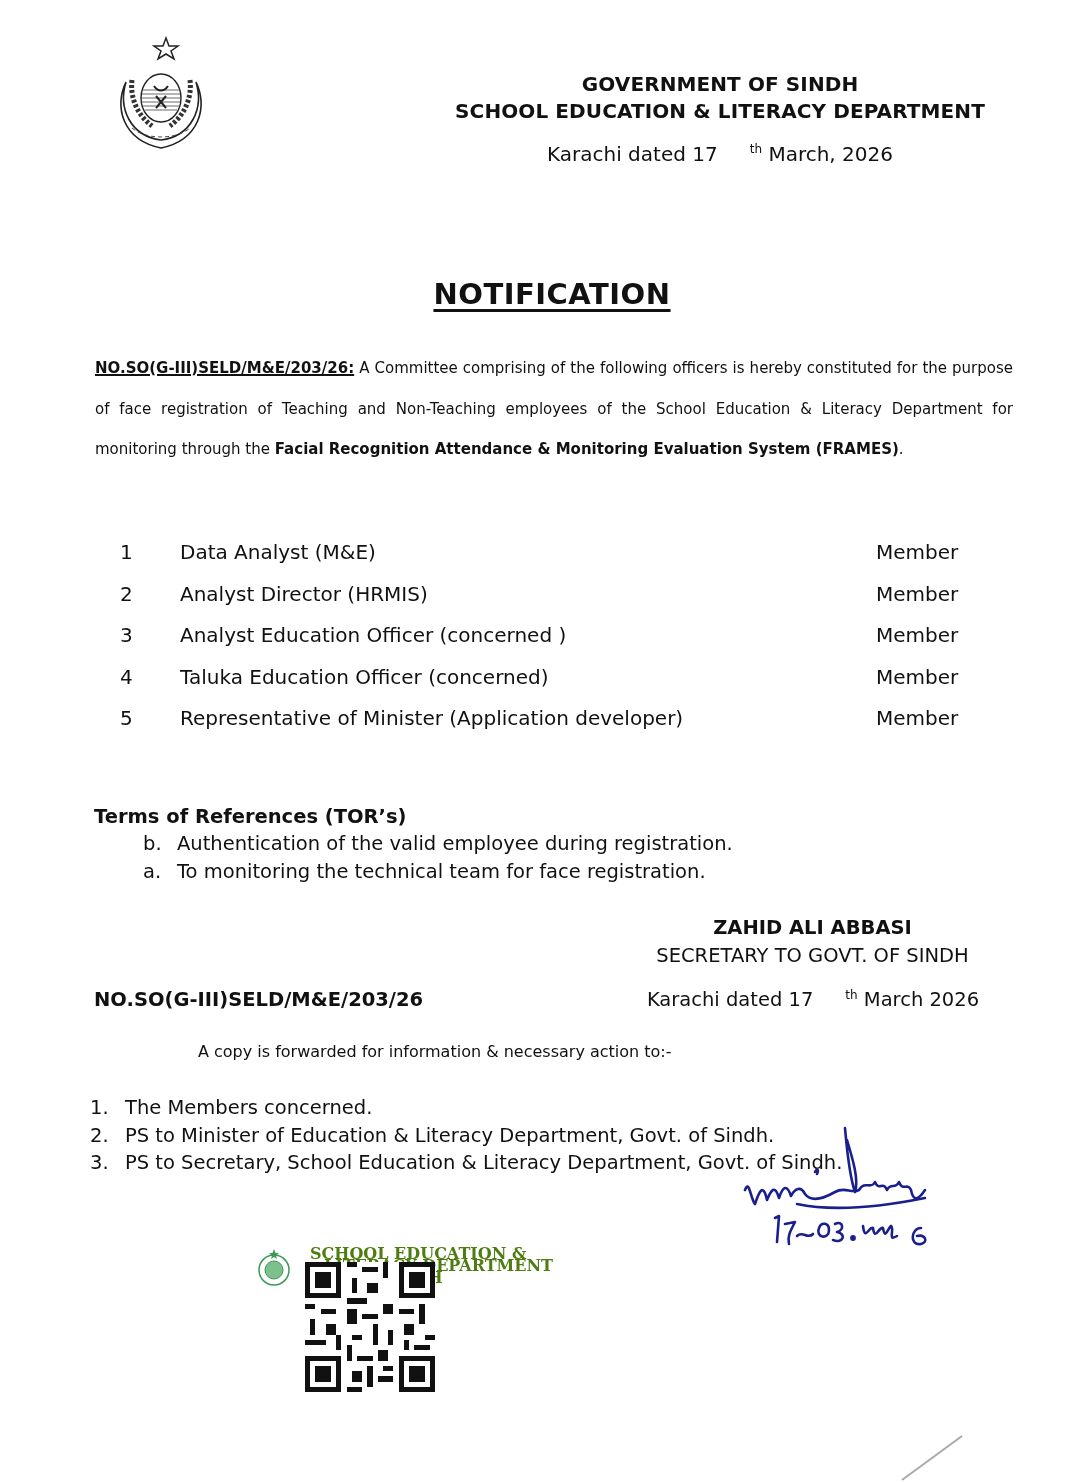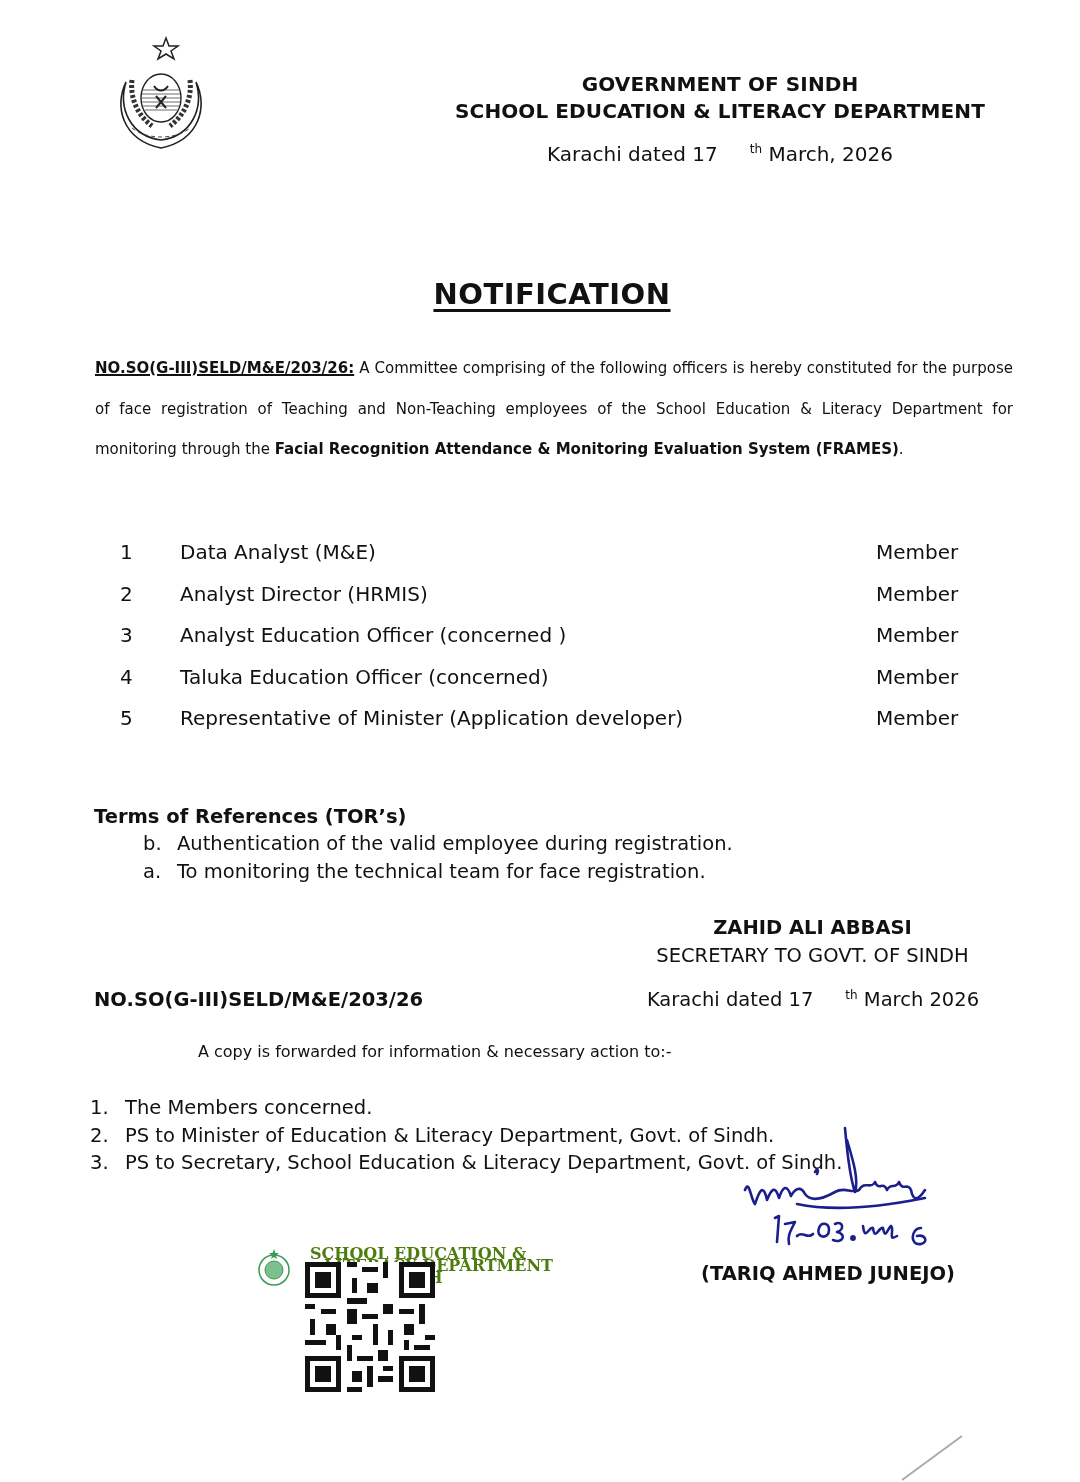--- a/index.html
+++ b/index.html
@@ -129,21 +129,20 @@
     <path d="M62,116 C68,110 72,120 78,114"></path>
     <path d="M84,108 C80,118 94,120 94,110 C94,102 86,102 84,108 Z"></path>
     <path d="M100,104 C108,100 110,110 102,112 C112,114 108,124 98,120"></path>
     <circle cx="118" cy="118" r="1.6" fill="#1a1f8c"></circle>
     <path d="M128,106 C130,122 134,106 138,108 C140,122 144,106 148,108 C150,120 152,110 156,106 C160,110 152,122 162,116"></path>
     <path d="M186,108 C176,108 174,126 186,124 C194,122 190,114 182,116"></path>
   </g>
 </svg>
 
 <div class="abs sign2">
-  <div class="nm">(TARIQ AHMED JUNEJO)</div>
 </div>
 
 <svg class="abs stamp-logo" viewBox="0 0 40 40">
   <circle cx="20" cy="22" r="15" fill="none" stroke="#3a9a55" stroke-width="1.5"></circle>
   <circle cx="20" cy="22" r="9" fill="#7cc08e" stroke="#3a9a55" stroke-width="1"></circle>
   <polygon points="20,1 21.5,5 25,5 22,7.5 23,11 20,9 17,11 18,7.5 15,5 18.5,5" fill="#3a9a55"></polygon>
 </svg>
 <div class="abs stamp-text">
   <div>SCHOOL EDUCATION &amp;</div>
   <div style="padding-left:14px;">LITERACY DEPARTMENT</div>

